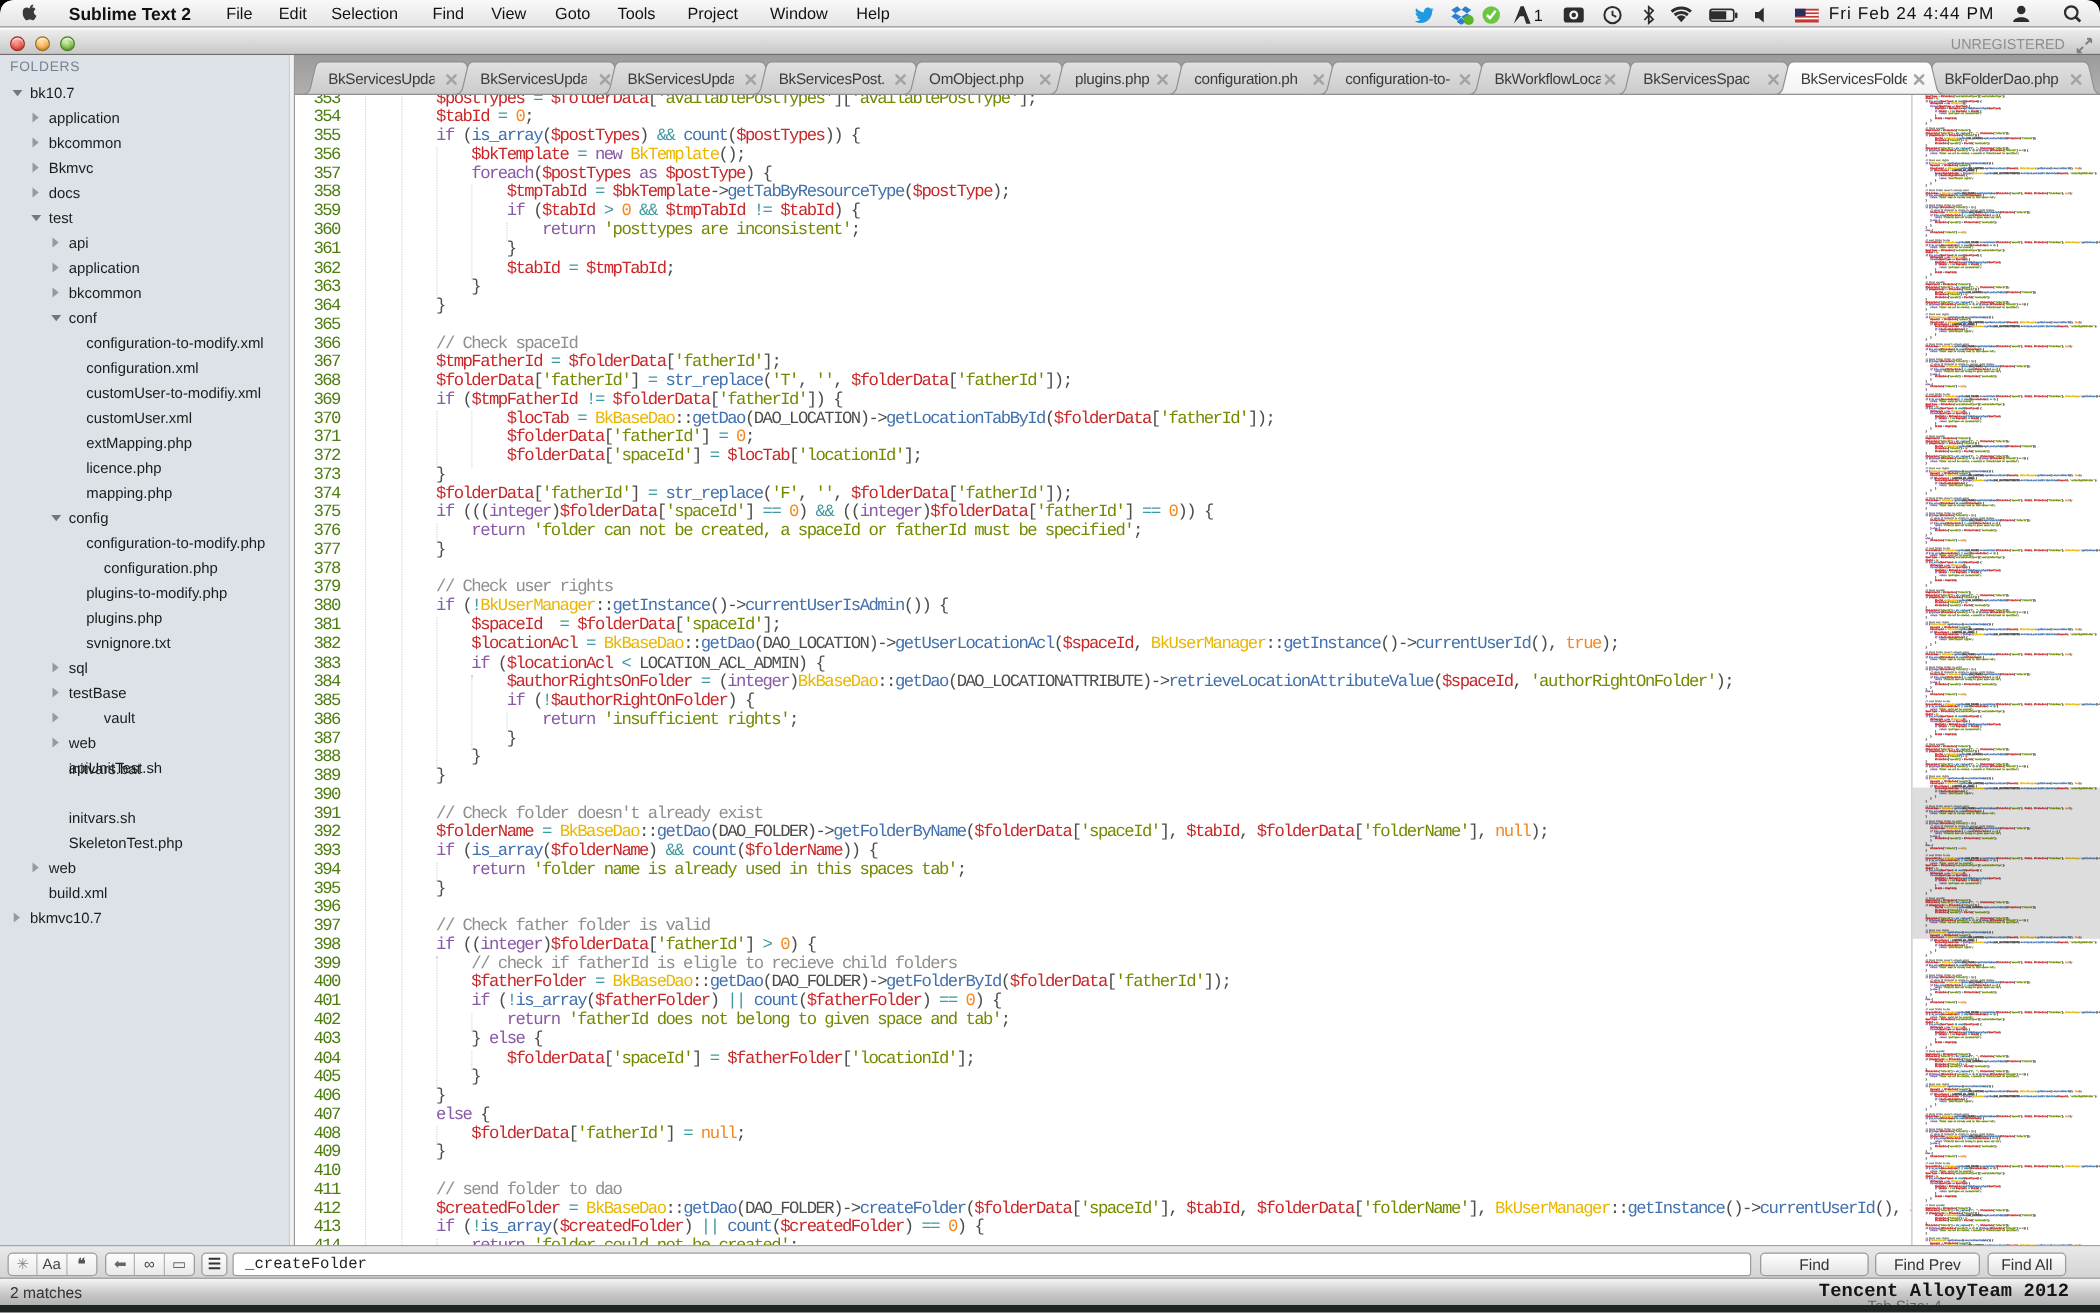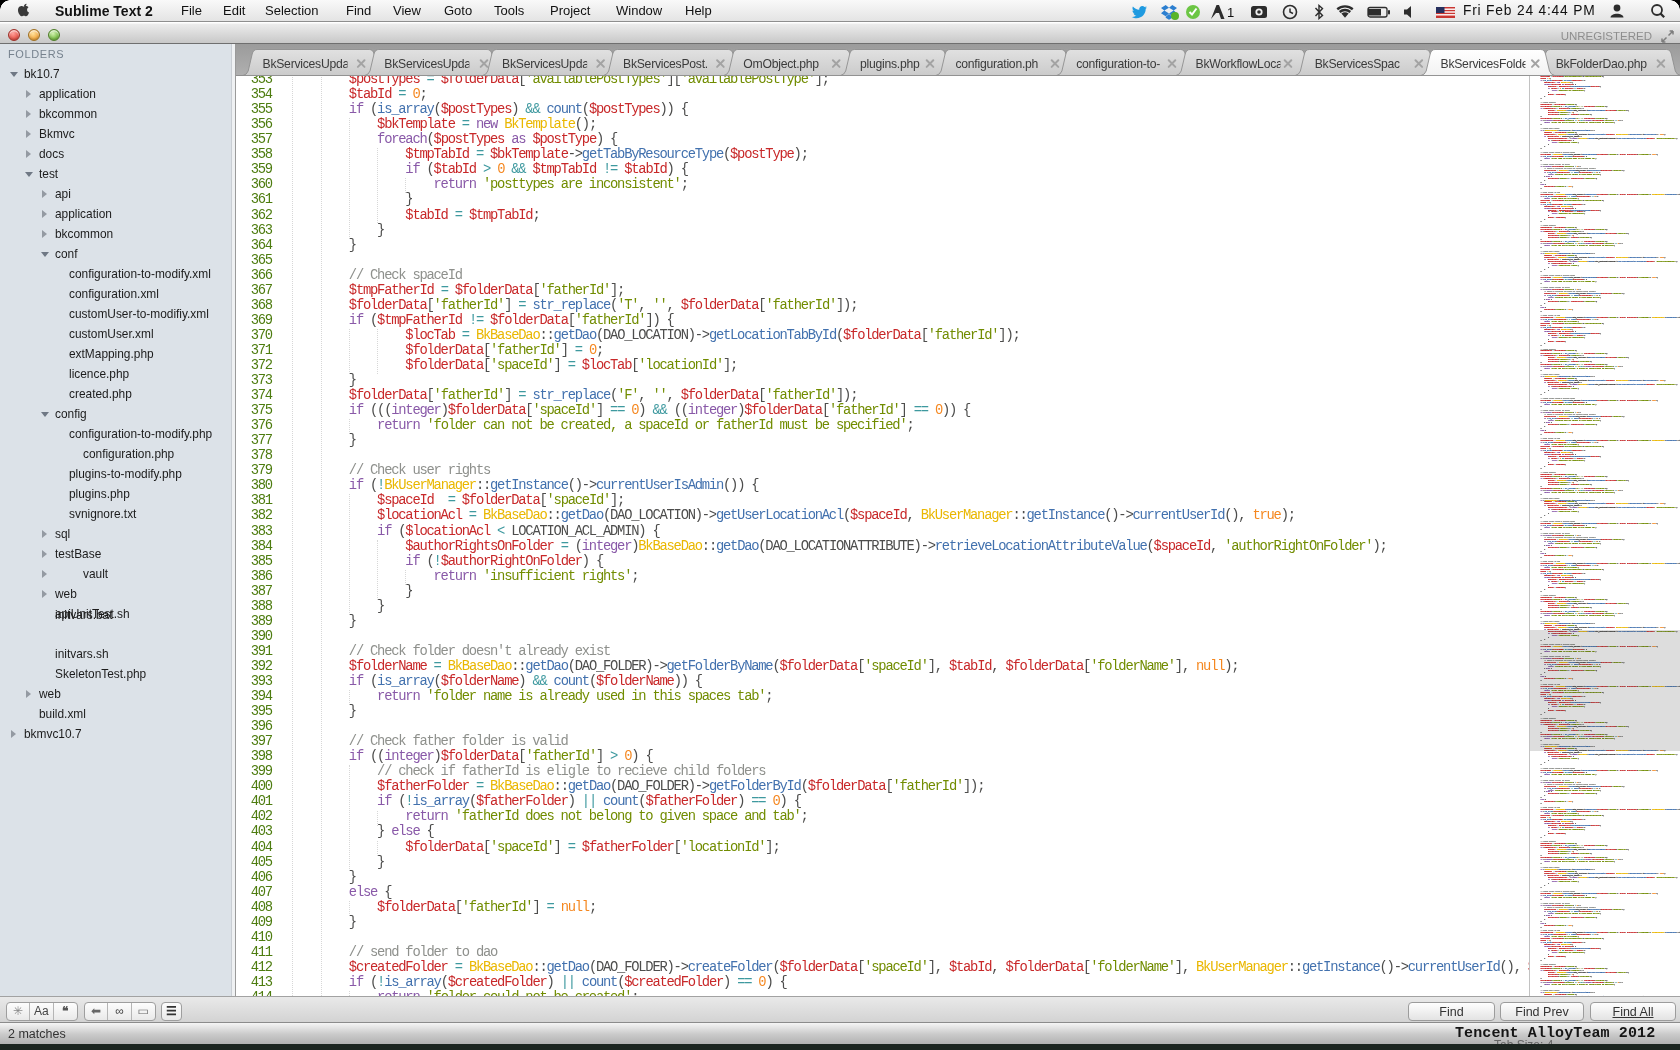--- a/index.html
+++ b/index.html
@@ -236,21 +236,21 @@
 <div class="trow" style="top:279.5px;">
       <span class="lbl" style="left:69px;">customUser.xml</span>
     </div>
 <div class="trow" style="top:299.5px;">
       <span class="lbl" style="left:69px;">extMapping.php</span>
     </div>
 <div class="trow" style="top:319.5px;">
       <span class="lbl" style="left:69px;">licence.php</span>
     </div>
 <div class="trow" style="top:339.5px;">
-      <span class="lbl" style="left:69px;">created.php</span>
+      <span class="lbl" style="left:69px;">mapping.php</span>
     </div>
 <div class="trow" style="top:359.5px;">
       <span class="arr" style="left:41.0px;top:8px;border-top:5.5px solid #6f7884;border-left:4.2px solid transparent;border-right:4.2px solid transparent;"></span>
       <span class="lbl" style="left:55px;">config</span>
     </div>
 <div class="trow" style="top:379.5px;">
       <span class="lbl" style="left:69px;">configuration-to-modify.php</span>
     </div>
 <div class="trow" style="top:399.5px;">
       <span class="lbl" style="left:83px;">configuration.php</span>
@@ -1018,22 +1018,23 @@
     <div class="fcell" style="color:#555;font-weight:bold;">❝</div>
   </div>
   <div class="fgroup" style="left:84px;width:72px;">
     <div class="fcell" style="color:#666;">⬅</div>
     <div class="fcell" style="color:#444;">∞</div>
     <div class="fcell" style="color:#666;">▭</div>
   </div>
   <div class="fgroup" style="left:161px;width:21px;">
     <div class="fcell" style="border-right:none;color:#333;font-weight:bold;">☰</div>
   </div>
+  <div id="finput">_createFolder</div>
   <div class="fbtn" style="left:1408px;width:87px;">Find</div>
   <div class="fbtn" style="left:1500px;width:84px;">Find Prev</div>
-  <div class="fbtn" style="left:1590px;width:86px;text-decoration:underline;">Find All</div>
+  <div class="fbtn" style="left:1590px;width:63px;">Find All</div>
 </div>
 <div id="statusbar">
   <div id="matches">2 matches</div>
   <div id="tabsize">Tab Size: 4</div>
 </div>
 <div id="watermark">Tencent AlloyTeam 2012</div>
 <div id="desktop"></div>
 
 </body></html>

